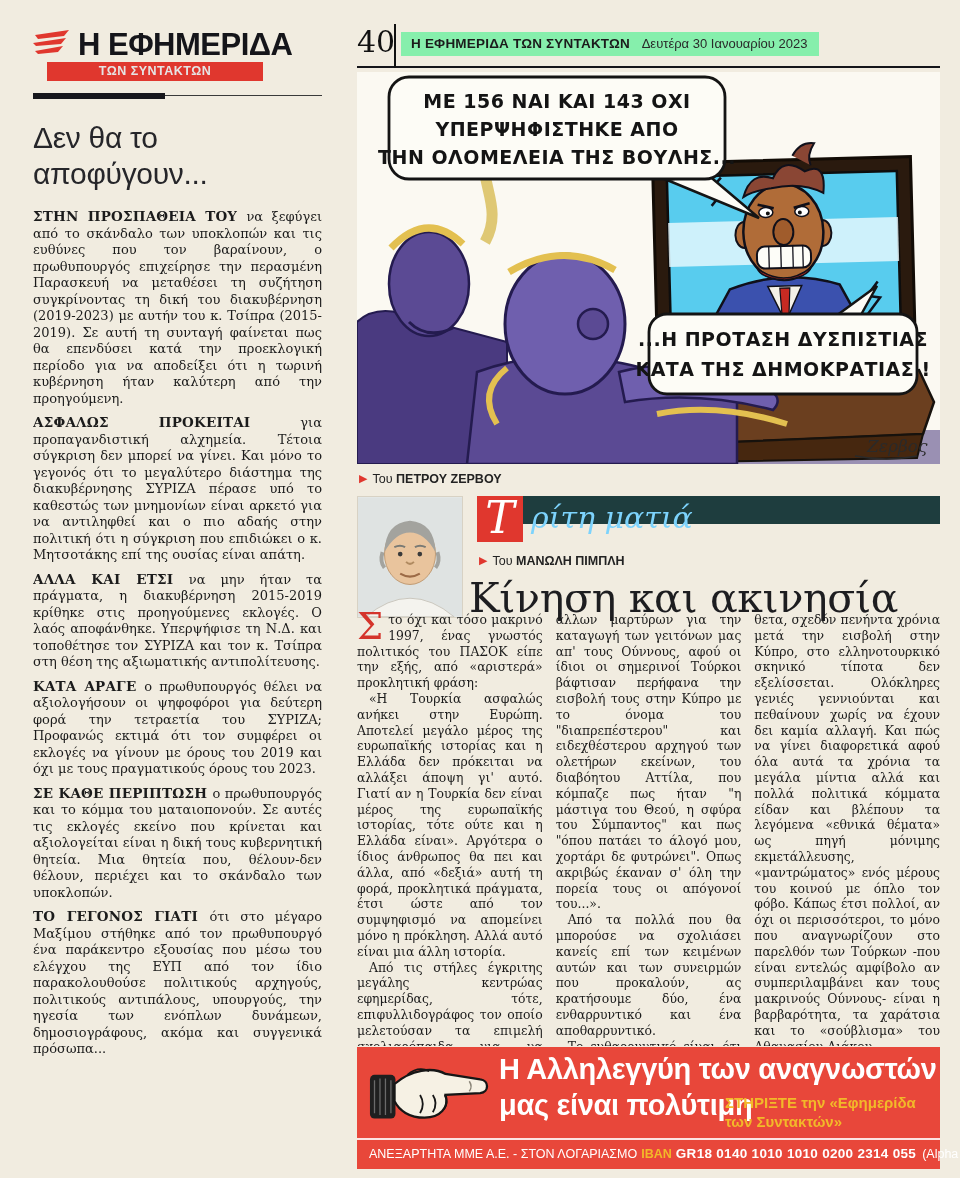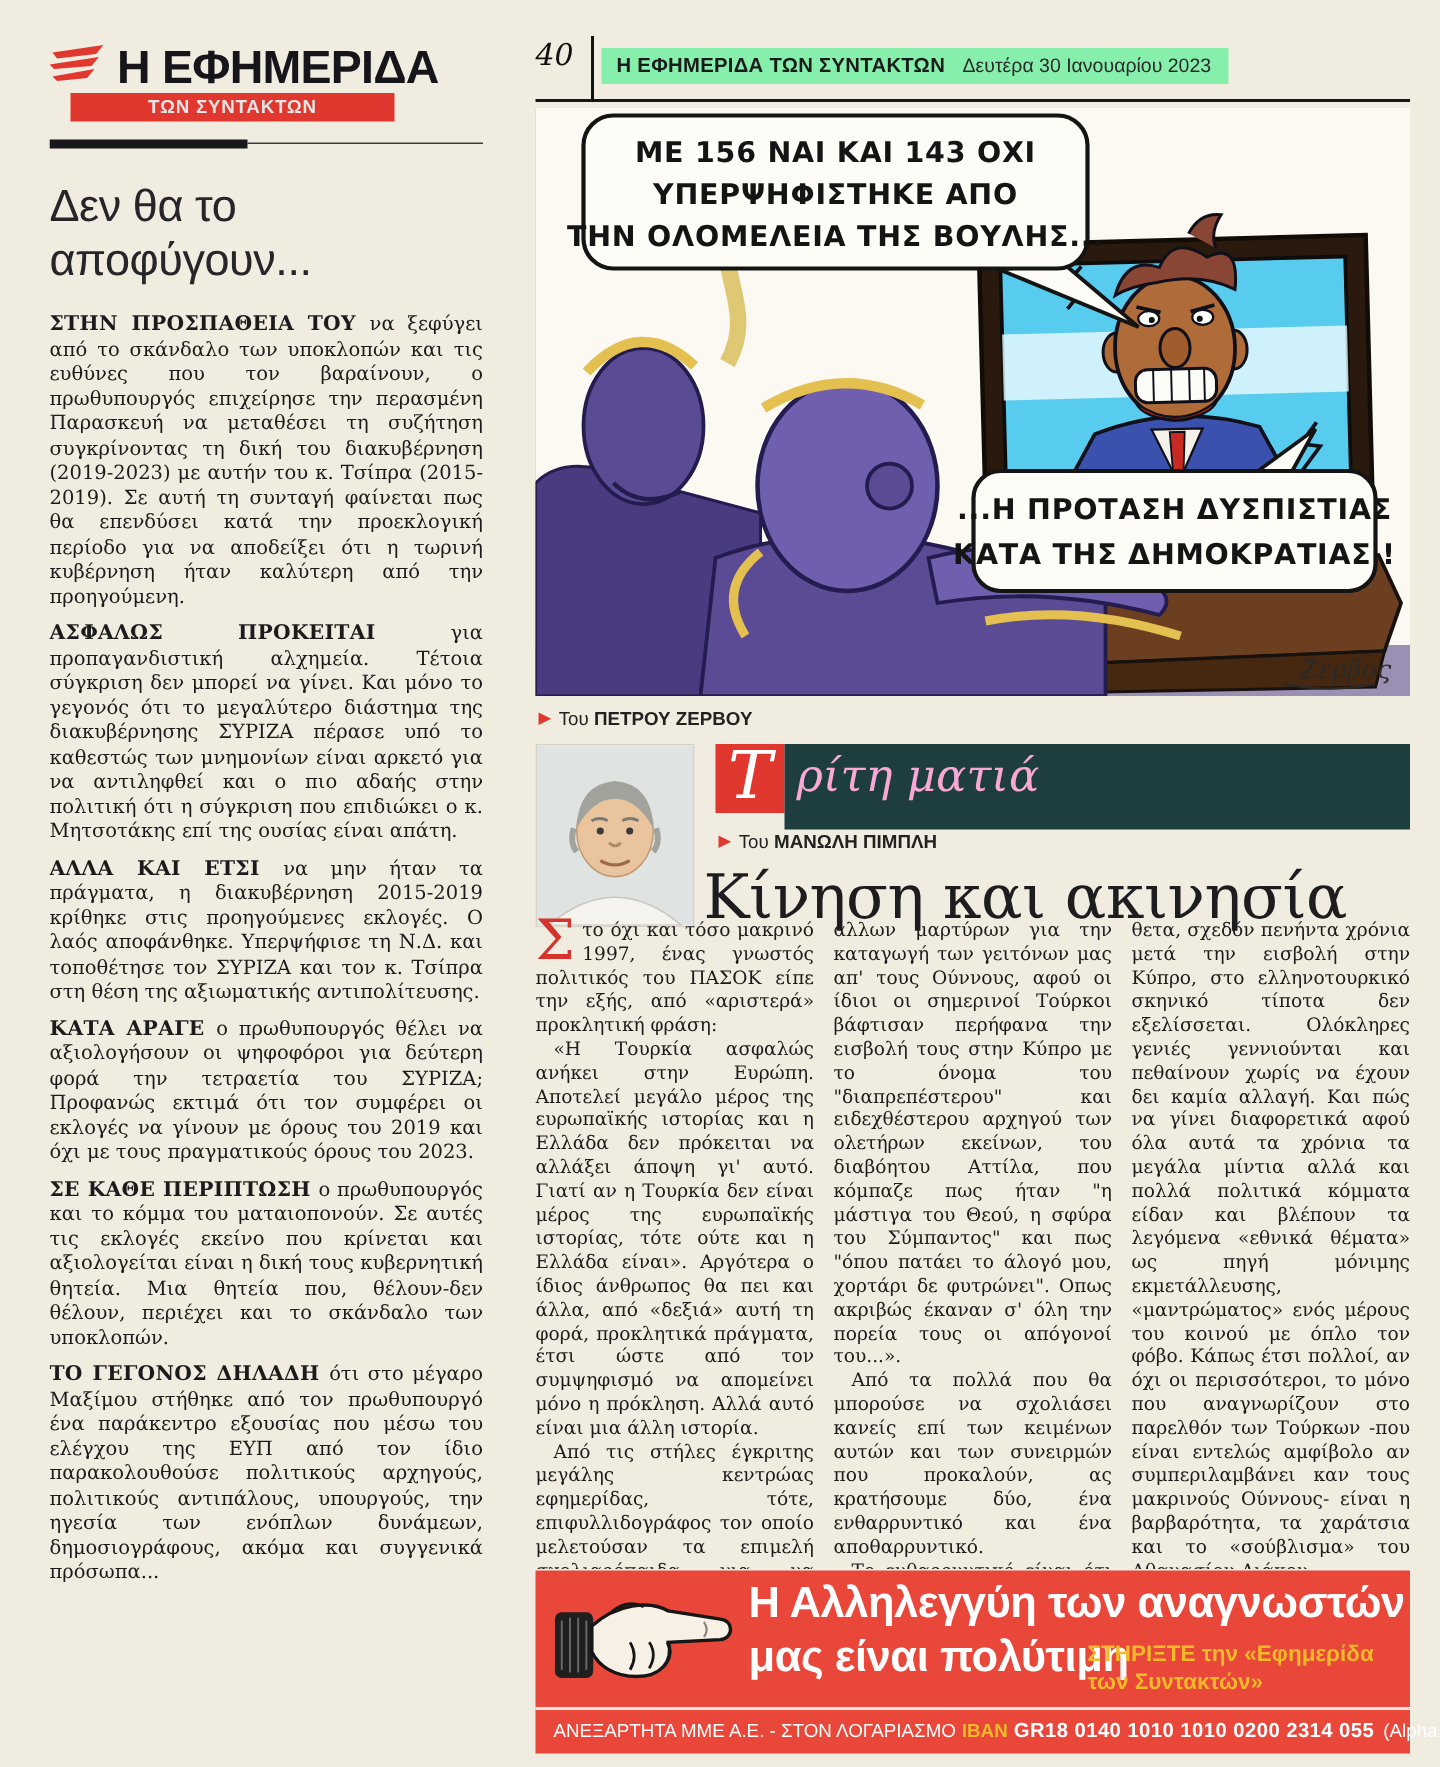--- a/index.html
+++ b/index.html
@@ -21,43 +21,43 @@
   .op-divider .thick{position:absolute;left:0;top:0;width:132px;height:6px;background:#17171c;}
   .op-divider .thin{position:absolute;left:132px;right:0;top:2px;height:1px;background:#3a3a3a;}
   .op-headline{font-family:"Liberation Sans",sans-serif;font-weight:500;font-size:30px;
                line-height:36px;color:#26262a;margin-top:20px;letter-spacing:-.3px;}
   .op-body{margin-top:16px;font-size:13px;line-height:16.5px;color:#1b1b1b;text-align:justify;}
   .op-body p{margin:0 0 7px;}
   .op-body b{font-size:13.5px;letter-spacing:.2px;}
   
   .right-col{position:absolute;left:357px;top:28px;width:583px;height:1145px;}
   .rc-header{position:absolute;left:0;top:0;right:0;height:38px;border-bottom:2.5px solid #15151a;}
-  .page-number{position:absolute;left:0;top:-4px;font-family:"DejaVu Serif",serif;font-size:20px;color:#111;font-style:italic;}
+  .page-number{position:absolute;left:0;top:-4px;font-family:"DejaVu Serif",serif;font-size:30px;color:#111;}
   .pn-rule{position:absolute;left:37px;top:-4px;width:1.5px;height:44px;background:#111;}
   .paper-box{position:absolute;left:44px;top:4px;background:#86efac;padding:4px 12px 5px 10px;
              font-family:"Liberation Sans",sans-serif;font-size:13px;color:#1b1b1b;white-space:nowrap;}
   .paper-box b{font-size:13.5px;letter-spacing:.2px;}
   .paper-box .date{font-weight:400;margin-left:8px;color:#2a2a2a;}
   .cartoon{position:absolute;left:0;top:44px;width:583px;height:392px;background:#f9a8d4;}
   .cartoon svg{display:block;width:100%;height:100%;}
   .bubble-txt{font-family:"DejaVu Sans",sans-serif;font-weight:700;font-size:19px;fill:#141414;letter-spacing:.5px;}
   .cartoon-credit{position:absolute;left:2px;top:444px;font-family:"Liberation Sans",sans-serif;
                   font-size:12.5px;color:#222;}
   .tri{color:#e0372e;font-size:11px;margin-right:5px;vertical-align:1px;}
   .credit-name{font-weight:700;}
   
   .col-head{position:absolute;left:0;top:466px;right:0;height:136px;}
   .author-photo{position:absolute;left:0;top:2px;width:106px;height:122px;background:#fff;
                 border:1px solid #d8d2c4;box-sizing:border-box;}
   .col-banner{position:absolute;left:120px;top:2px;right:0;height:46px;}
   .col-banner .tsq{position:absolute;left:0;top:0;width:46px;height:46px;background:#e0372e;
                    color:#fff;font-style:italic;font-size:44px;line-height:44px;text-align:center;
                    font-family:"DejaVu Serif",serif;}
-  .col-banner .bar{position:absolute;left:46px;right:0;top:0;height:57px;background:#1e3d3e;
-                   color:#f9a8d4;font-style:italic;font-family:"DejaVu Serif",serif;font-size:30px;
+  .col-banner .bar{position:absolute;left:46px;right:0;top:0;height:28px;background:#1e3d3e;
+                   color:#7dd3fc;font-style:italic;font-family:"DejaVu Serif",serif;font-size:30px;
                    line-height:44px;padding-left:8px;}
   .col-byline{position:absolute;left:122px;top:60px;font-family:"Liberation Sans",sans-serif;
               font-size:12.5px;color:#222;}
   .art-title{position:absolute;left:112px;top:80px;font-family:"DejaVu Serif",serif;
              font-size:41px;color:#1d1d20;letter-spacing:-.3px;}
   
   .art-cols{position:absolute;left:0;top:584px;right:0;height:434px;display:flex;gap:13px;overflow:hidden;}
   .art-col{flex:1;font-size:12.4px;line-height:15.8px;color:#1b1b1b;text-align:justify;overflow:hidden;}
   .art-col p{margin:0;text-indent:12px;}
   .art-col p:first-child{text-indent:0;}
@@ -102,21 +102,21 @@
     </div>
 
     <h1 class="op-headline" style="margin:20px 0 0;">Δεν θα το αποφύγουν...</h1>
 
     <div class="op-body" id="op-body">
         <p><b>ΣΤΗΝ ΠΡΟΣΠΑΘΕΙΑ ΤΟΥ </b>να ξεφύγει από το σκάνδαλο των υποκλοπών και τις ευθύνες που τον βαραίνουν, ο πρωθυπουργός επιχείρησε την περασμένη Παρασκευή να μεταθέσει τη συζήτηση συγκρίνοντας τη δική του διακυβέρνηση (2019-2023) με αυτήν του κ. Τσίπρα (2015-2019). Σε αυτή τη συνταγή φαίνεται πως θα επενδύσει κατά την προεκλογική περίοδο για να αποδείξει ότι η τωρινή κυβέρνηση ήταν καλύτερη από την προηγούμενη.</p>
         <p><b>ΑΣΦΑΛΩΣ ΠΡΟΚΕΙΤΑΙ </b>για προπαγανδιστική αλχημεία. Τέτοια σύγκριση δεν μπορεί να γίνει. Και μόνο το γεγονός ότι το μεγαλύτερο διάστημα της διακυβέρνησης ΣΥΡΙΖΑ πέρασε υπό το καθεστώς των μνημονίων είναι αρκετό για να αντιληφθεί και ο πιο αδαής στην πολιτική ότι η σύγκριση που επιδιώκει ο κ. Μητσοτάκης επί της ουσίας είναι απάτη.</p>
         <p><b>ΑΛΛΑ ΚΑΙ ΕΤΣΙ </b>να μην ήταν τα πράγματα, η διακυβέρνηση 2015-2019 κρίθηκε στις προηγούμενες εκλογές. Ο λαός αποφάνθηκε. Υπερψήφισε τη Ν.Δ. και τοποθέτησε τον ΣΥΡΙΖΑ και τον κ. Τσίπρα στη θέση της αξιωματικής αντιπολίτευσης.</p>
         <p><b>ΚΑΤΑ ΑΡΑΓΕ </b>ο πρωθυπουργός θέλει να αξιολογήσουν οι ψηφοφόροι για δεύτερη φορά την τετραετία του ΣΥΡΙΖΑ; Προφανώς εκτιμά ότι τον συμφέρει οι εκλογές να γίνουν με όρους του 2019 και όχι με τους πραγματικούς όρους του 2023.</p>
         <p><b>ΣΕ ΚΑΘΕ ΠΕΡΙΠΤΩΣΗ </b>ο πρωθυπουργός και το κόμμα του ματαιοπονούν. Σε αυτές τις εκλογές εκείνο που κρίνεται και αξιολογείται είναι η δική τους κυβερνητική θητεία. Μια θητεία που, θέλουν-δεν θέλουν, περιέχει και το σκάνδαλο των υποκλοπών.</p>
-        <p><b>ΤΟ ΓΕΓΟΝΟΣ ΔΗΛΑΔΗ </b>ότι στο μέγαρο Μαξίμου στήθηκε από τον πρωθυπουργό ένα παράκεντρο εξουσίας που μέσω του ελέγχου της ΕΥΠ από τον ίδιο παρακολουθούσε πολιτικούς αρχηγούς, πολιτικούς αντιπάλους, υπουργούς, την ηγεσία των ενόπλων δυνάμεων, δημοσιογράφους, ακόμα και συγγενικά πρόσωπα...</p>
+        <p><b>ΤΟ ΓΕΓΟΝΟΣ ΓΙΑΤΙ </b>ότι στο μέγαρο Μαξίμου στήθηκε από τον πρωθυπουργό ένα παράκεντρο εξουσίας που μέσω του ελέγχου της ΕΥΠ από τον ίδιο παρακολουθούσε πολιτικούς αρχηγούς, πολιτικούς αντιπάλους, υπουργούς, την ηγεσία των ενόπλων δυνάμεων, δημοσιογράφους, ακόμα και συγγενικά πρόσωπα...</p>
       </div>
   </aside>
 
   <main class="right-col">
 
     <div class="rc-header">
       <span class="page-number">40</span>
       <span class="pn-rule"></span>
       <span class="paper-box">
         <b>Η ΕΦΗΜΕΡΙΔΑ ΤΩΝ ΣΥΝΤΑΚΤΩΝ</b>

